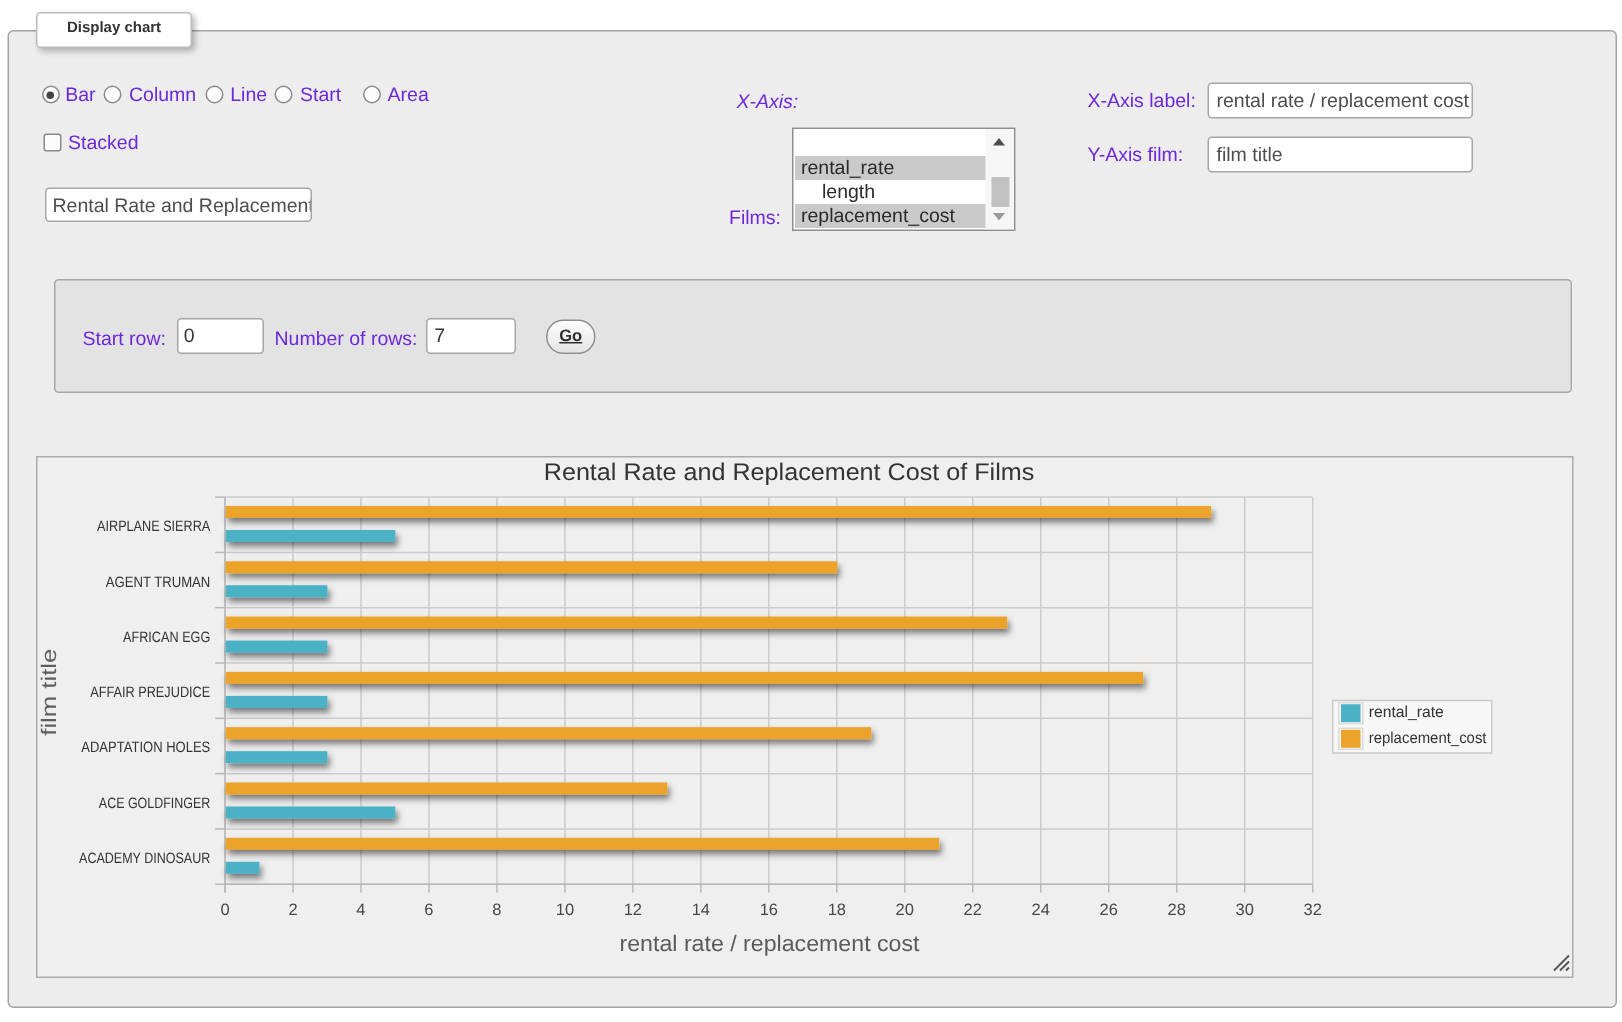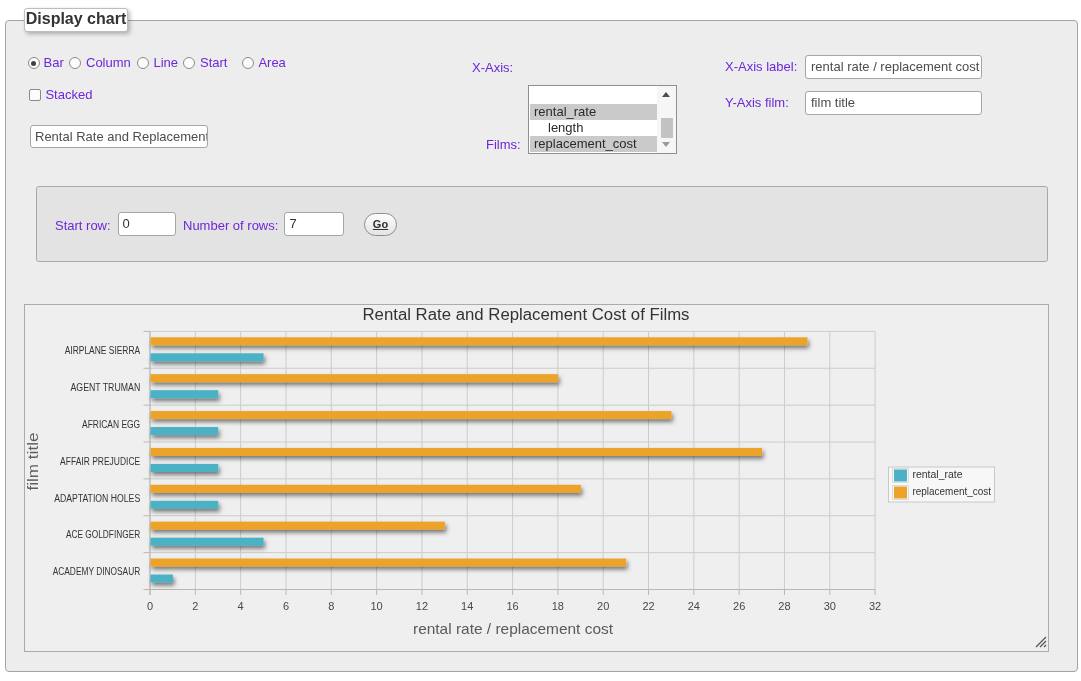--- a/index.html
+++ b/index.html
@@ -1,19 +1,19 @@
 <!DOCTYPE html>
 <html><head>
 <meta charset="utf-8">
 <style>
   html,body{margin:0;padding:0;background:#ffffff;}
   #page{position:relative;width:1081px;height:681px;font-family:"Liberation Sans",sans-serif;overflow:hidden;}
   .abs{position:absolute;}
   #fieldset{left:5px;top:20px;width:1073px;height:652px;background:#ededed;border:1px solid #a3a3a3;border-radius:4px;box-sizing:border-box;}
-  #legendbox{left:24px;top:8px;width:104px;height:24px;background:#ffffff;border:1px solid #bdbdbd;border-radius:3px;box-shadow:2px 2px 4px rgba(0,0,0,0.28);box-sizing:border-box;font-size:16px;font-weight:bold;color:#333;line-height:19px;text-align:center;}
+  #legendbox{left:24px;top:8px;width:104px;height:24px;background:#ffffff;border:1px solid #bdbdbd;border-radius:3px;box-shadow:2px 2px 4px rgba(0,0,0,0.28);box-sizing:border-box;font-size:10px;font-weight:bold;color:#333;line-height:19px;text-align:center;}
   .lbl{font-size:13px;color:#6d28d9;line-height:15px;}
   .radio{width:12px;height:12px;border:1px solid #8a8a8a;border-radius:50%;background:#fcfcfc;box-sizing:border-box;}
   .radio.sel::after{content:"";position:absolute;left:2.5px;top:2.5px;width:5px;height:5px;border-radius:50%;background:#414141;}
   #chk{width:12px;height:12px;border:1px solid #8a8a8a;border-radius:2px;background:#fcfcfc;box-sizing:border-box;}
   .tin{border:1px solid #a6a6a6;border-radius:3px;background:#fff;box-sizing:border-box;font-size:13px;color:#4d4d4d;white-space:nowrap;overflow:hidden;}
   #selbox{left:528px;top:56px;width:154px;height:24px;border:1px solid #8f8f8f;border-radius:2px;background:#fff;box-sizing:border-box;font-size:13px;color:#333;line-height:22px;}
   #listbox{left:528px;top:85px;width:149px;height:69px;border:1px solid #8f8f8f;background:#fff;box-sizing:border-box;overflow:hidden;}
   .opt{position:absolute;left:1px;width:125px;height:16px;font-size:13px;color:#2a2a2a;line-height:16px;padding-left:4px;}
   .opt.sel{background:#cacaca;}
   #sbar{position:absolute;right:0px;top:0px;width:19px;height:67px;background:#f6f6f6;}
@@ -37,21 +37,21 @@
   <div class="abs radio" style="left:183.4px;top:57.3px;"></div>
   <div class="abs lbl" style="left:200px;top:55.4px;">Start</div>
   <div class="abs radio" style="left:242.4px;top:57.3px;"></div>
   <div class="abs lbl" style="left:258.4px;top:55.4px;">Area</div>
 
   <div class="abs" id="chk" style="left:28.7px;top:88.9px;"></div>
   <div class="abs lbl" style="left:45.4px;top:87px;">Stacked</div>
 
   <div class="abs tin" style="left:30px;top:125px;width:178px;height:23px;line-height:21px;padding-left:4px;">Rental Rate and Replacement Cost of Films</div>
 
-  <div class="abs lbl" style="left:472px;top:60.1px;">X-Axis:</div>
+  <div class="abs lbl" style="left:491px;top:60.1px;font-style:italic;">X-Axis:</div>
 
   <div class="abs lbl" style="left:486px;top:137.2px;">Films:</div>
   <div class="abs" id="listbox">
     <div class="opt" style="top:18px;">rental_duration</div>
     <div class="opt sel" style="top:18px;">rental_rate</div>
     <div class="opt" style="top:34px;margin-left:14px;">length</div>
     <div class="opt sel" style="top:50px;">replacement_cost</div>
     <div id="sbar">
       <div style="position:absolute;left:4.5px;top:6px;width:0;height:0;border-left:4.5px solid transparent;border-right:4.5px solid transparent;border-bottom:5px solid #4d4d4d;"></div>
       <div id="sthumb"></div>

